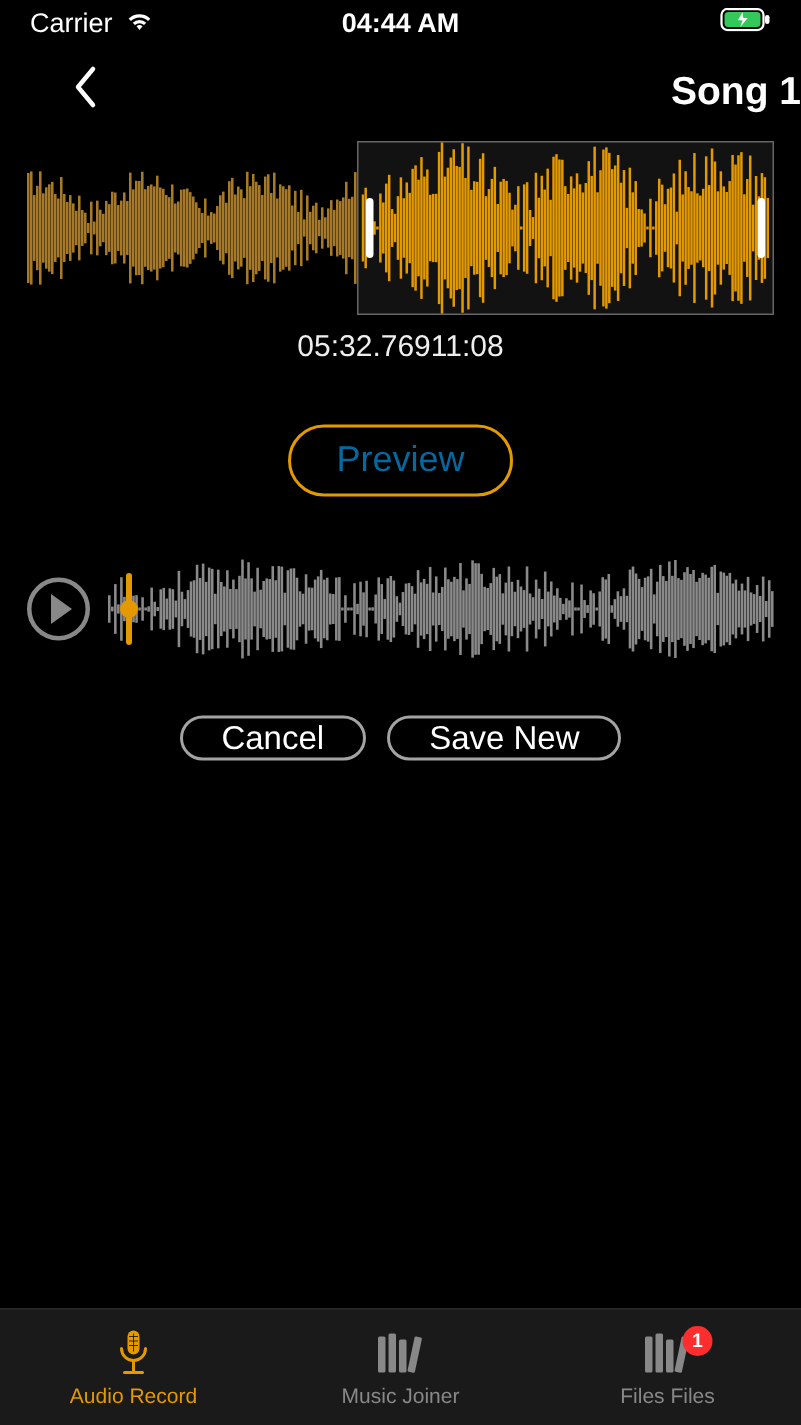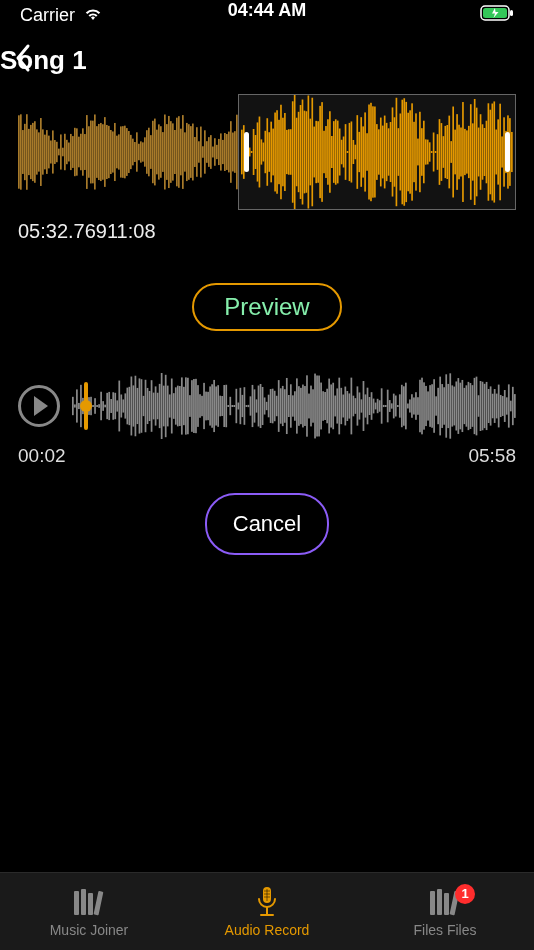--- a/index.html
+++ b/index.html
@@ -15,20 +15,21 @@
   font-family: -apple-system, BlinkMacSystemFont, "Segoe UI", Arial, sans-serif;
   position: relative;
   overflow: hidden;
 }
 
 
 .status-bar {
   height: 30px;
   display: flex;
   justify-content: space-between;
+  align-items: center;
   padding: 0 20px;
   font-size: 18px;
   font-weight: 500;
 }
 .status-left, .status-right {
   display: flex;
   align-items: center;
   gap: 8px;
 }
 .status-center {
@@ -36,22 +37,23 @@
   left: 50%;
   transform: translateX(-50%);
   font-weight: 600;
 }
 
 
 .header {
   height: 60px;
   display: flex;
   align-items: center;
-  justify-content: flex-start;
+  justify-content: flex-end;
   position: relative;
+  margin-left: 34px;
 }
 .back-button {
   position: absolute;
   left: 12px;
   top: 12px;
   cursor: pointer;
 }
 .page-title {
   font-size: 26px;
   font-weight: 700;
@@ -85,35 +87,35 @@
   border-radius: 3px;
   position: absolute;
   top: 50%;
   transform: translateY(-50%);
 }
 .selection-handle.left { left: 5px; }
 .selection-handle.right { right: 5px; }
 
 .times-row {
   display: flex;
-  justify-content: flex-start;
+  justify-content: center;
   margin: 10px 18px 0 18px;
   font-size: 20px;
   color: #eee;
 }
 
 
 .preview-row {
   display: flex;
   justify-content: center;
   margin-top: 40px;
 }
 .preview-button {
   border: 2px solid #e59900;
-  color: #86efac;
+  color: #0369a1;
   background: transparent;
   font-size: 24px;
   padding: 8px 30px;
   border-radius: 28px;
   cursor: pointer;
 }
 
 
 .secondary-container {
   margin: 42px 18px 0 18px;
@@ -187,27 +189,28 @@
 }
 
 
 .actions-row {
   display: flex;
   justify-content: center;
   gap: 14px;
   margin-top: 26px;
 }
 .action-button {
-  border: 2px solid #8b5cf6;
+  border: 2px solid #a3a3a3;
   color: #fff;
   background: transparent;
   font-size: 22px;
-  padding: 16px 26px;
+  padding: 0 26px;
   border-radius: 30px;
   cursor: pointer;
+  margin-top: 12px;
 }
 
 
 .tab-bar {
   position: absolute;
   bottom: 0;
   left: 0;
   right: 0;
   height: 78px;
   background: #1a1a1a;
@@ -797,43 +800,28 @@
             <rect x="430" y="24.33704050628041" width="1.7" height="17.325918987439184" fill="#8a8a8a"></rect>
             <rect x="432" y="11.373412980833852" width="1.7" height="43.2531740383323" fill="#8a8a8a"></rect>
             <rect x="434" y="27.65844144662335" width="1.7" height="10.683117106753299" fill="#8a8a8a"></rect>
             <rect x="436" y="13.835911362485259" width="1.7" height="38.32817727502948" fill="#8a8a8a"></rect>
             <rect x="438" y="21.087359453987304" width="1.7" height="23.825281092025392" fill="#8a8a8a"></rect>
           </g>
       </svg>
       <div class="position-handle"></div>
     </div>
   </div>
-  <div class="secondary-times">
-    <span>00:02</span>
-    <span>05:58</span>
-  </div>
 </div>
 
 <div class="actions-row">
   <button class="action-button">Cancel</button>
+  <button class="action-button">Save New</button>
 </div>
 
 <div class="tab-bar">
-  <div class="tab-item">
-    <div class="tab-icon">
-      <svg width="34" height="30" viewBox="0 0 34 30" class="books-icon-gray">
-        <rect x="2" y="4" width="5" height="24" rx="1"></rect>
-        <rect x="9" y="2" width="5" height="26" rx="1"></rect>
-        <rect x="16" y="6" width="5" height="22" rx="1"></rect>
-        <rect x="24" y="4" width="5" height="24" rx="1" transform="rotate(12 26 16)"></rect>
-      </svg>
-    </div>
-    <div class="tab-label">Music Joiner</div>
-  </div>
-
   <div class="tab-item active">
     <div class="tab-icon">
       <svg width="28" height="34" viewBox="0 0 28 34">
         <rect x="10" y="2" width="8" height="16" rx="4" fill="#e59900"></rect>
         <line x1="14" y1="4" x2="14" y2="16" stroke="#000" stroke-width="0.5"></line>
         <line x1="11" y1="6" x2="17" y2="6" stroke="#000" stroke-width="0.5"></line>
         <line x1="11" y1="9" x2="17" y2="9" stroke="#000" stroke-width="0.5"></line>
         <line x1="11" y1="12" x2="17" y2="12" stroke="#000" stroke-width="0.5"></line>
         <path d="M6 14 A8 8 0 0 0 22 14" fill="none" stroke="#e59900" stroke-width="2" stroke-linecap="round"></path>
         <line x1="14" y1="22" x2="14" y2="30" stroke="#e59900" stroke-width="2" stroke-linecap="round"></line>
@@ -845,16 +833,28 @@
 
   <div class="tab-item">
     <div class="tab-icon">
       <svg width="34" height="30" viewBox="0 0 34 30" class="books-icon-gray">
         <rect x="2" y="4" width="5" height="24" rx="1"></rect>
         <rect x="9" y="2" width="5" height="26" rx="1"></rect>
         <rect x="16" y="6" width="5" height="22" rx="1"></rect>
         <rect x="24" y="4" width="5" height="24" rx="1" transform="rotate(12 26 16)"></rect>
       </svg>
     </div>
+    <div class="tab-label">Music Joiner</div>
+  </div>
+
+  <div class="tab-item">
+    <div class="tab-icon">
+      <svg width="34" height="30" viewBox="0 0 34 30" class="books-icon-gray">
+        <rect x="2" y="4" width="5" height="24" rx="1"></rect>
+        <rect x="9" y="2" width="5" height="26" rx="1"></rect>
+        <rect x="16" y="6" width="5" height="22" rx="1"></rect>
+        <rect x="24" y="4" width="5" height="24" rx="1" transform="rotate(12 26 16)"></rect>
+      </svg>
+    </div>
     <div class="badge">1</div>
     <div class="tab-label">Files Files</div>
   </div>
 </div>
 
 </body></html>

